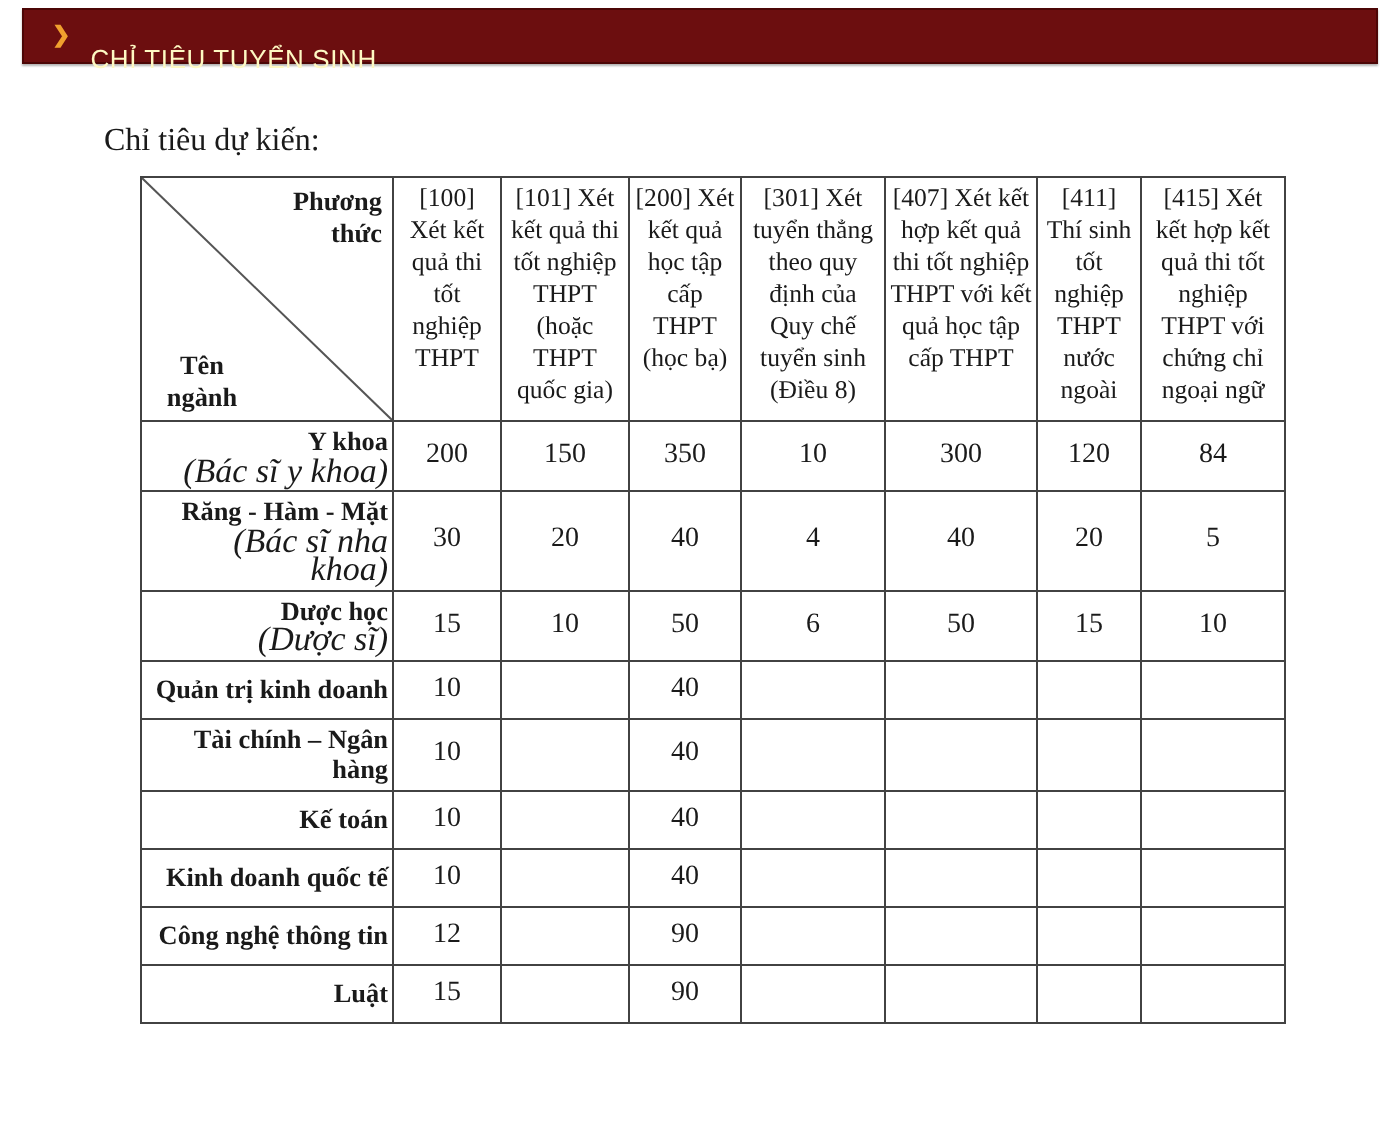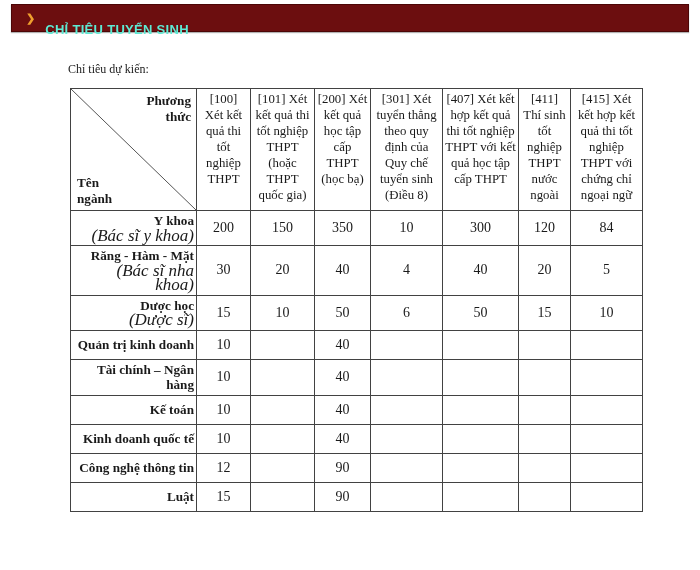--- a/index.html
+++ b/index.html
@@ -19,24 +19,24 @@
     width: 678px; height: 28px;
     background: #6c0e0f;
     border: 1px solid #4c0606;
     box-shadow: 0 1px 1px rgba(0,0,0,0.3);
     display: flex; align-items: center;
     padding-left: 14px; gap: 10px;
     font-family: "Liberation Sans", sans-serif;
     cursor: pointer;
   }
   .banner .chev { color: #f0a02e; font-size: 11px; font-weight: bold; line-height: 1; }
-  .banner .lbl { color: #5eead4; font-weight: bold; font-size: 13px; letter-spacing: 0.3px; margin-top: 22px; }
+  .banner .lbl { color: #fef9c3; font-weight: normal; font-size: 13px; letter-spacing: 0.3px; margin-top: 22px; }
 
   
-  .caption { position: absolute; left: 68px; top: 62px; font-size: 12px; }
+  .caption { position: absolute; left: 52px; top: 62px; font-size: 16px; }
 
   
   table.quota {
     position: absolute; left: 70px; top: 88px;
     width: 572px;
     border-collapse: collapse;
     table-layout: fixed;
   }
   table.quota th, table.quota td { border: 1px solid #424242; }
 
@@ -51,21 +51,21 @@
 
   th.corner { position: relative; padding: 16px; margin-top: 13px; }
   th.corner svg.diag { position: absolute; left: 0; top: 0; width: 100%; height: 100%; display: block; }
   th.corner .ph {
     position: absolute; top: 4px; right: 5px;
     width: 66px; text-align: right;
     font-weight: bold; font-size: 13.2px; line-height: 15.5px;
   }
   th.corner .tn {
     position: absolute; bottom: 4px; left: 6px;
-    width: 48px; text-align: left;
+    width: 48px; text-align: center;
     font-weight: bold; font-size: 13.2px; line-height: 15.5px;
   }
 
   tbody th.major {
     text-align: right;
     vertical-align: middle;
     padding: 2px 2px 2px 6px;
     font-weight: normal;
   }
   tbody .major-name  { font-weight: bold; font-size: 13.2px; line-height: 15.5px; }

